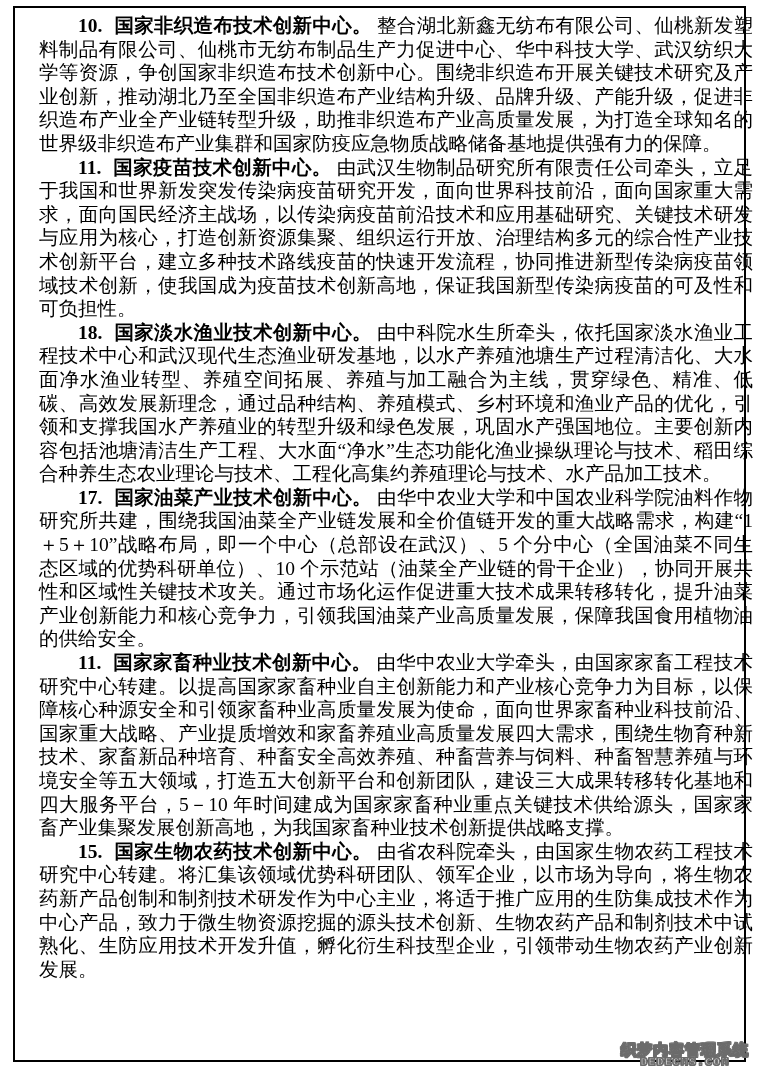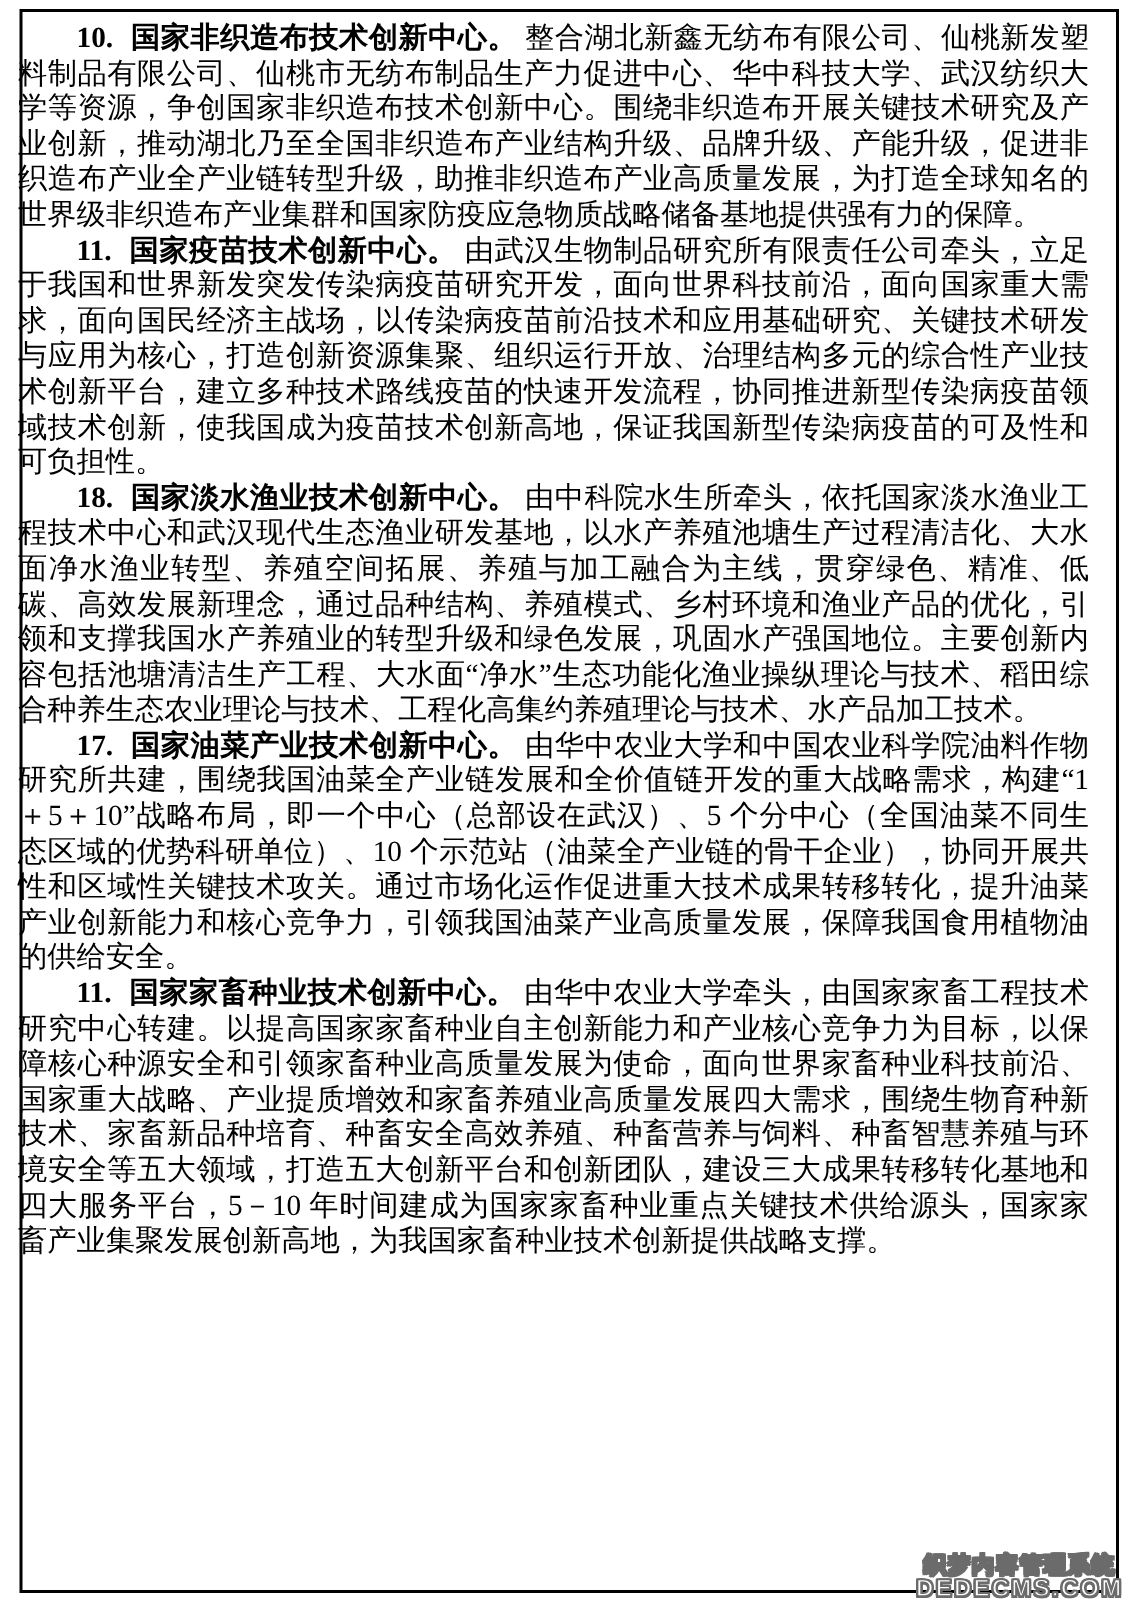--- a/index.html
+++ b/index.html
@@ -19,21 +19,21 @@
     left: 13px;
     top: 6px;
     width: 729px;
     height: 1052px;
     border: 2px solid #000000;
     box-sizing: content-box;
     background: #ffffff;
   }
   .content {
     position: absolute;
-    left: 12px;
+    left: 39px;
     top: 14px;
     width: 714px;
     color: #000000;
     font-size: 19.5px;
     line-height: 23.6px;
     text-align: justify;
   }
   .content p {
     margin: 0;
     padding: 0;
@@ -68,22 +68,23 @@
        0   -1px 0 #6b6b6b,
        0    1px 0 #6b6b6b,
       -1px  0   0 #6b6b6b,
        1px  0   0 #6b6b6b;
   }
   .watermark .wm-line1 {
     font-size: 15px;
     letter-spacing: 1px;
   }
   .watermark .wm-line2 {
-    font-size: 16px;
+    font-size: 11px;
     letter-spacing: 1.5px;
+    font-family: Liberation Mono, monospace;
   }
 </style>
 </head>
 <body>
 
 <div class="page-border"></div>
 
 <div class="content">
   <p>
     <span class="para-number">10.</span>
@@ -103,18 +104,23 @@
   <p>
     <span class="para-number">17.</span>
     <span class="para-title">国家油菜产业技术创新中心。</span>
     <span class="para-body">由华中农业大学和中国农业科学院油料作物研究所共建，围绕我国油菜全产业链发展和全价值链开发的重大战略需求，构建“1＋5＋10”战略布局，即一个中心（总部设在武汉）、5 个分中心（全国油菜不同生态区域的优势科研单位）、10 个示范站（油菜全产业链的骨干企业），协同开展共性和区域性关键技术攻关。通过市场化运作促进重大技术成果转移转化，提升油菜产业创新能力和核心竞争力，引领我国油菜产业高质量发展，保障我国食用植物油的供给安全。</span>
   </p>
   <p>
     <span class="para-number">11.</span>
     <span class="para-title">国家家畜种业技术创新中心。</span>
     <span class="para-body">由华中农业大学牵头，由国家家畜工程技术研究中心转建。以提高国家家畜种业自主创新能力和产业核心竞争力为目标，以保障核心种源安全和引领家畜种业高质量发展为使命，面向世界家畜种业科技前沿、国家重大战略、产业提质增效和家畜养殖业高质量发展四大需求，围绕生物育种新技术、家畜新品种培育、种畜安全高效养殖、种畜营养与饲料、种畜智慧养殖与环境安全等五大领域，打造五大创新平台和创新团队，建设三大成果转移转化基地和四大服务平台，5－10 年时间建成为国家家畜种业重点关键技术供给源头，国家家畜产业集聚发展创新高地，为我国家畜种业技术创新提供战略支撑。</span>
   </p>
+  <p>
+    <span class="para-number">15.</span>
+    <span class="para-title">国家生物农药技术创新中心。</span>
+    <span class="para-body">由省农科院牵头，由国家生物农药工程技术研究中心转建。将汇集该领域优势科研团队、领军企业，以市场为导向，将生物农药新产品创制和制剂技术研发作为中心主业，将适于推广应用的生防集成技术作为中心产品，致力于微生物资源挖掘的源头技术创新、生物农药产品和制剂技术中试熟化、生防应用技术开发升值，孵化衍生科技型企业，引领带动生物农药产业创新发展。</span>
+  </p>
 </div>
 
 <div class="watermark">
   <div class="wm-line1">织梦内容管理系统</div>
   <div class="wm-line2">DEDECMS.COM</div>
 </div>
 
 </body></html>

